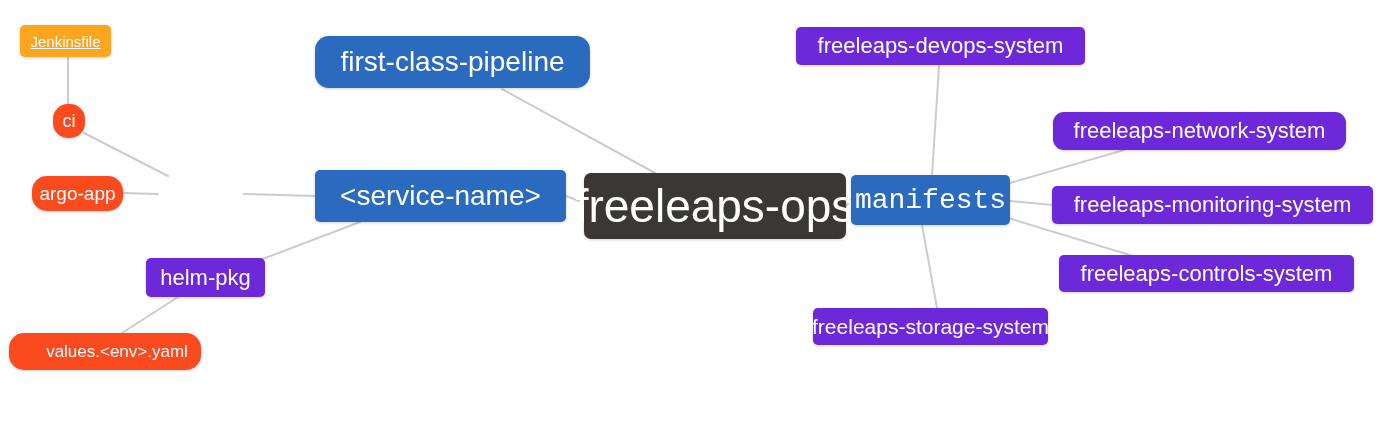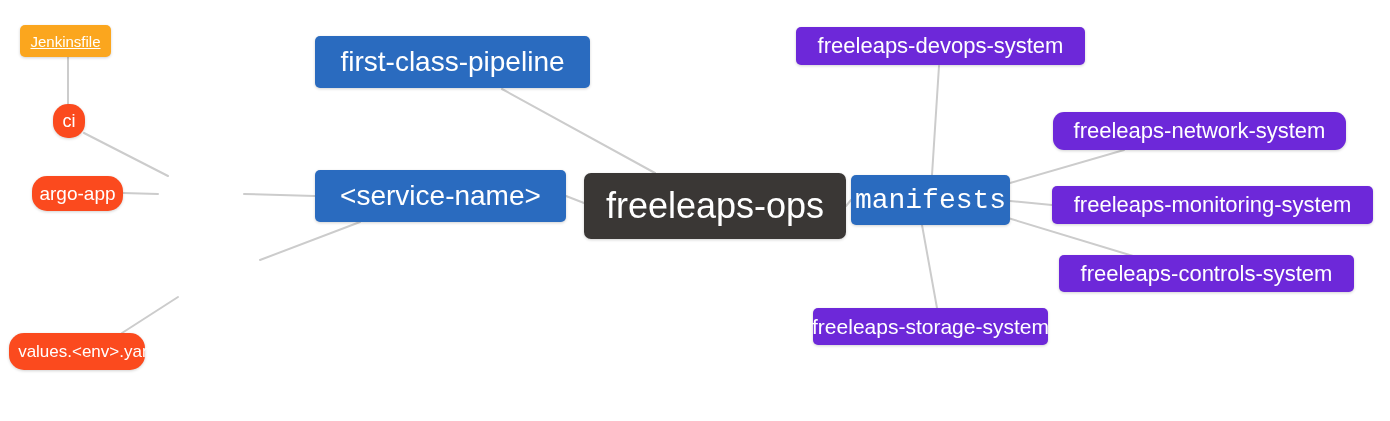--- a/index.html
+++ b/index.html
@@ -42,26 +42,26 @@
   .blue   { background: #2a6bbf; }
   .green  { background: #6d28d9; }
   .red    { background: #fb4a1e; border-radius: 15px; }
   .orange { background: #fba61e; }
   .dark   { background: #3a3735; }
 
   #n-jenkinsfile { left: 20px;   top: 25px;  width: 91px;  height: 32px; font-size: 15px; text-decoration: underline; }
   #n-ci          { left: 53px;   top: 104px; width: 32px;  height: 34px; font-size: 18px; }
   #n-argo        { left: 32px;   top: 176px; width: 91px;  height: 35px; font-size: 19px; }
   #n-env         { left: 158px;  top: 175px; width: 86px;  height: 38px; font-size: 21px; }
-  #n-pipeline    { left: 315px;  top: 36px;  width: 275px; height: 52px; font-size: 28px; }
+  #n-pipeline    { left: 315px;  top: 36px;  width: 275px; height: 52px; font-size: 28px; border-radius: 14px; }
   #n-service     { left: 315px;  top: 170px; width: 251px; height: 52px; font-size: 28px; }
-  #n-root        { left: 584px;  top: 173px; width: 262px; height: 66px; font-size: 36px; border-radius: 7px; }
+  #n-root        { left: 584px;  top: 173px; width: 262px; height: 66px; font-size: 46px; border-radius: 7px; }
   #n-manifests   { left: 851px;  top: 175px; width: 159px; height: 50px; font-size: 28px; font-family: Liberation Mono, monospace; }
   #n-helm        { left: 146px;  top: 258px; width: 119px; height: 39px; font-size: 22px; }
-  #n-values      { left: 9px;    top: 333px; width: 136px; height: 37px; font-size: 17px; padding-left: 24px; }
+  #n-values      { left: 9px;    top: 333px; width: 192px; height: 37px; font-size: 17px; padding-left: 24px; }
   #n-devops      { left: 796px;  top: 27px;  width: 289px; height: 38px; font-size: 22px; }
   #n-network     { left: 1053px; top: 112px; width: 293px; height: 38px; font-size: 22px; border-radius: 11px; }
   #n-monitoring  { left: 1052px; top: 186px; width: 321px; height: 38px; font-size: 22px; }
   #n-controls    { left: 1059px; top: 255px; width: 295px; height: 37px; font-size: 22px; }
   #n-storage     { left: 813px;  top: 308px; width: 235px; height: 37px; font-size: 21px; }
 </style>
 </head>
 <body>
 
 <div class="canvas">
@@ -83,20 +83,21 @@
     <line x1="922" y1="225" x2="937" y2="308"></line>
   </svg>
 
   <div class="node orange" id="n-jenkinsfile">Jenkinsfile</div>
   <div class="node red" id="n-ci">ci</div>
   <div class="node red" id="n-argo">argo-app</div>
   <div class="node blue" id="n-pipeline">first-class-pipeline</div>
   <div class="node blue" id="n-service">&lt;service-name&gt;</div>
   <div class="node dark" id="n-root">freeleaps-ops</div>
   <div class="node blue" id="n-manifests">manifests</div>
+  <div class="node green" id="n-helm">helm-pkg</div>
   <div class="node red" id="n-values">values.&lt;env&gt;.yaml</div>
   <div class="node green" id="n-devops">freeleaps-devops-system</div>
   <div class="node green" id="n-network">freeleaps-network-system</div>
   <div class="node green" id="n-monitoring">freeleaps-monitoring-system</div>
   <div class="node green" id="n-controls">freeleaps-controls-system</div>
   <div class="node green" id="n-storage">freeleaps-storage-system</div>
 
 </div>
 
 </body></html>

